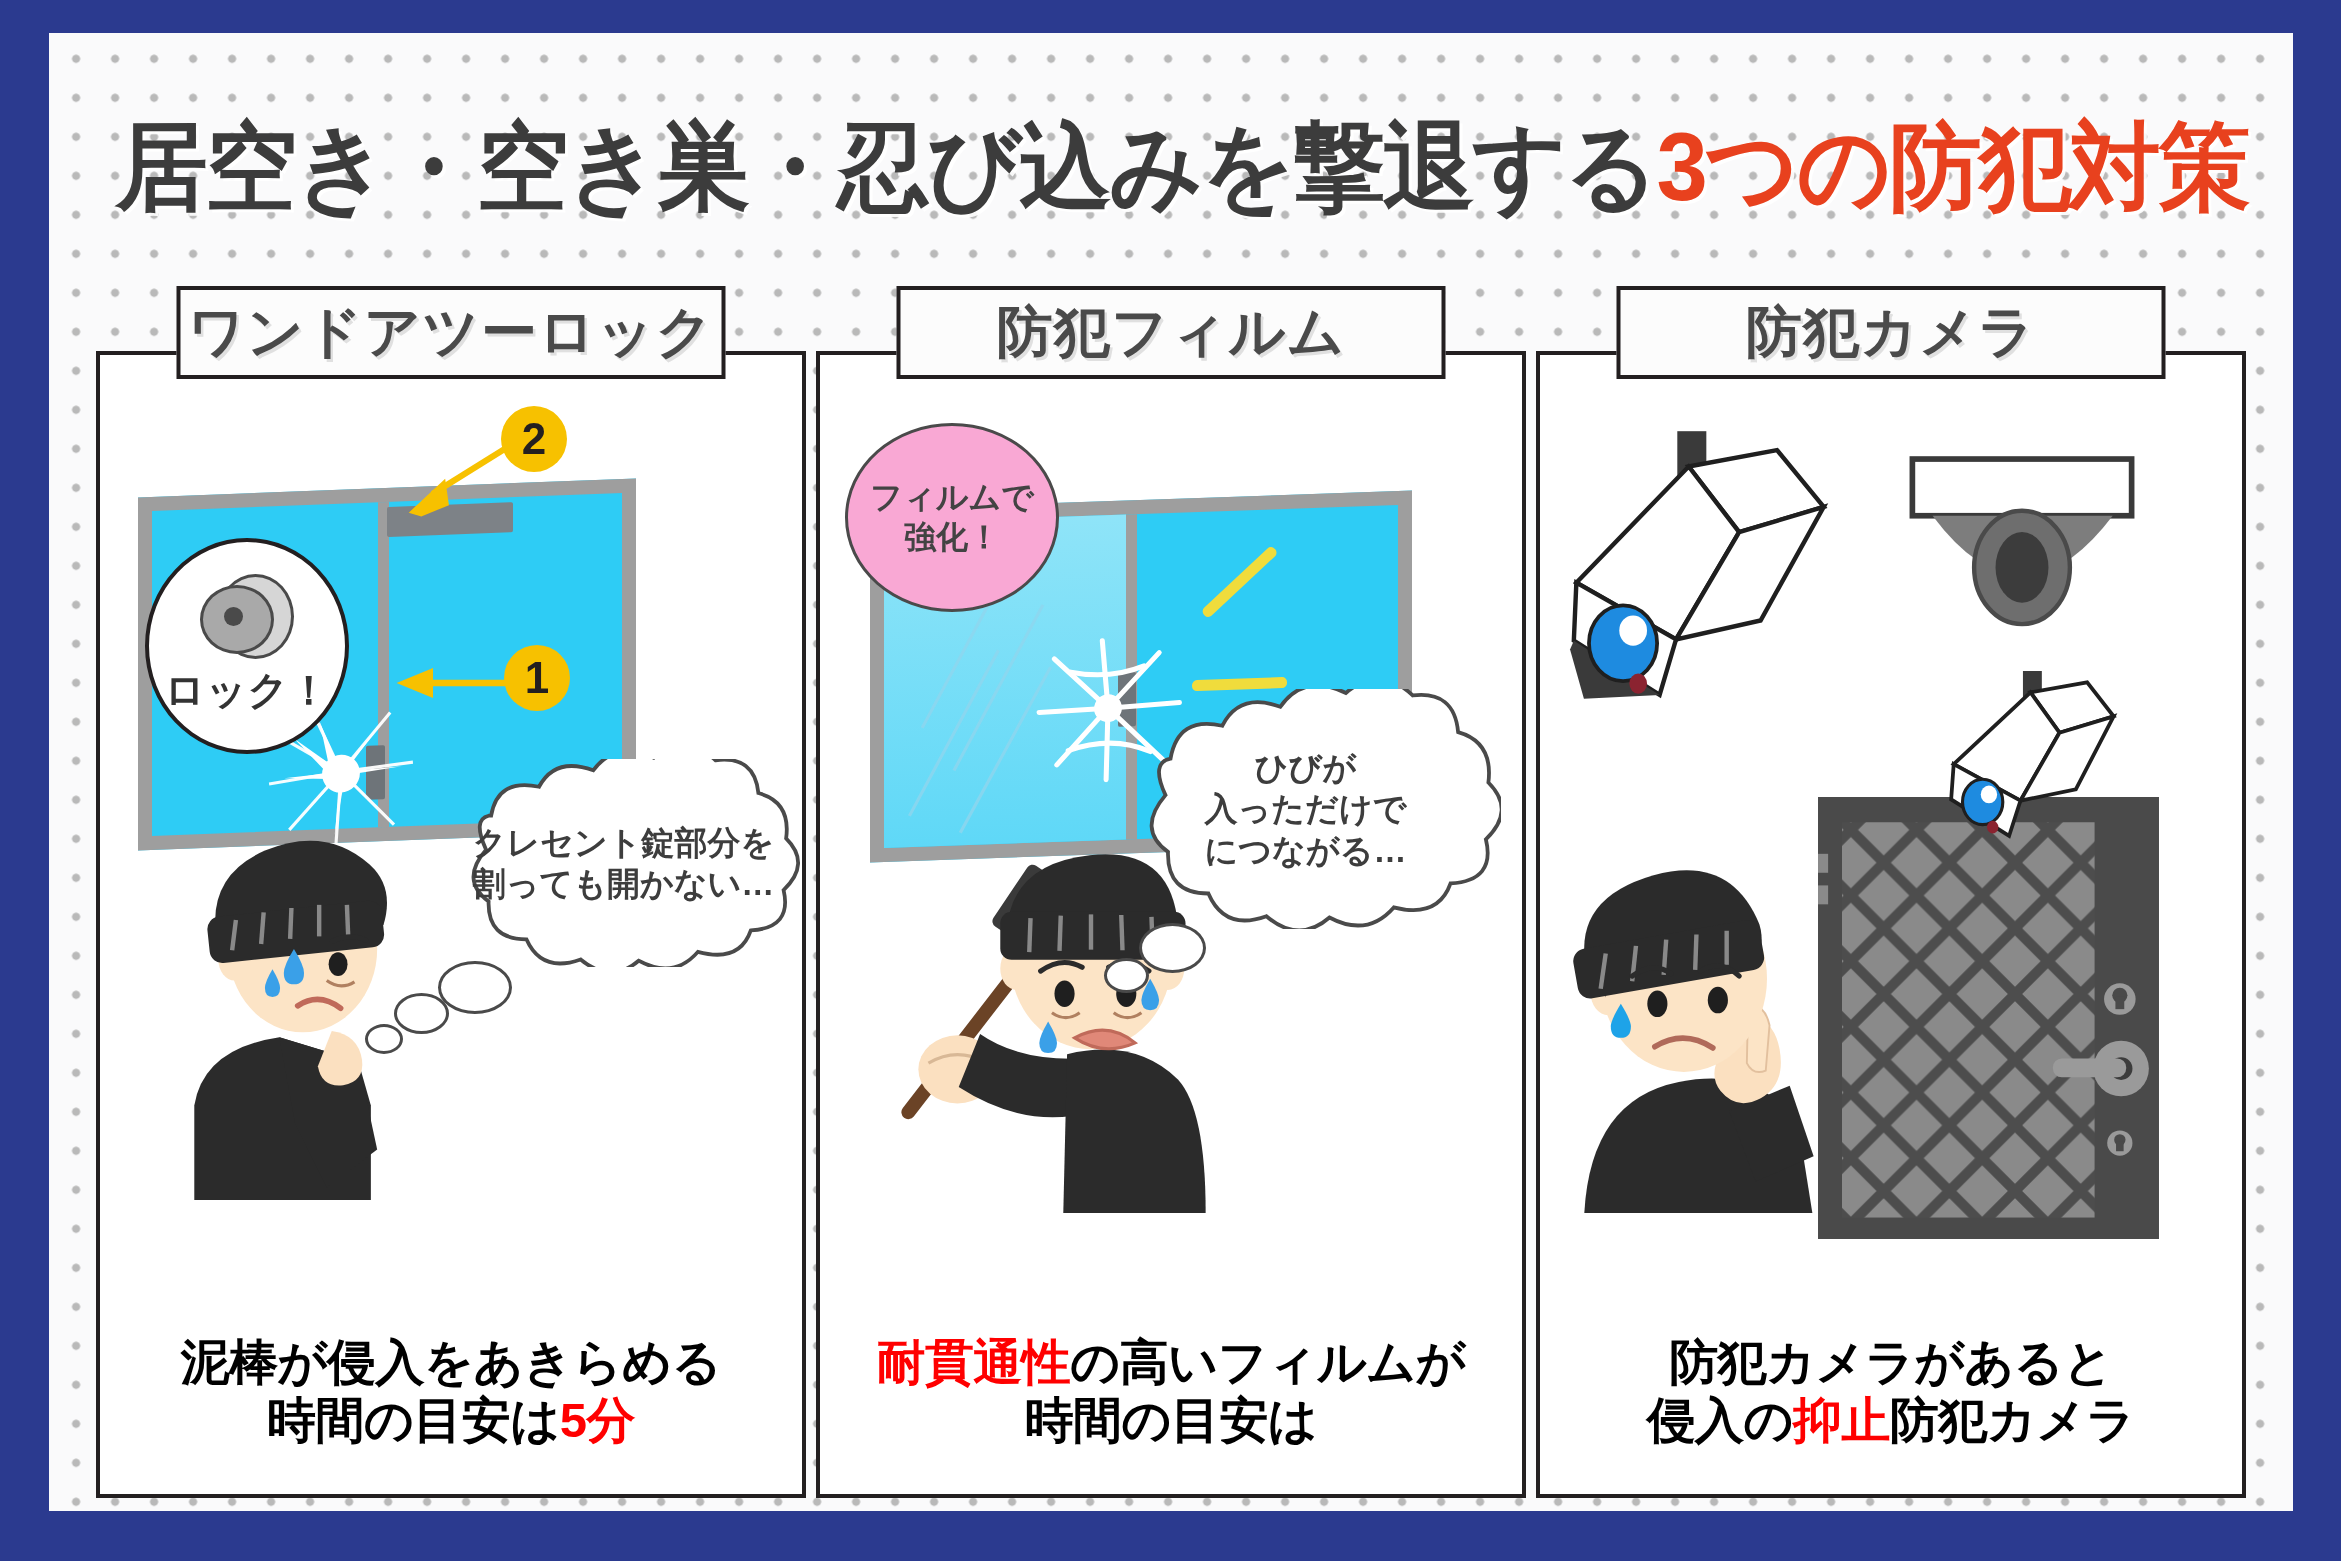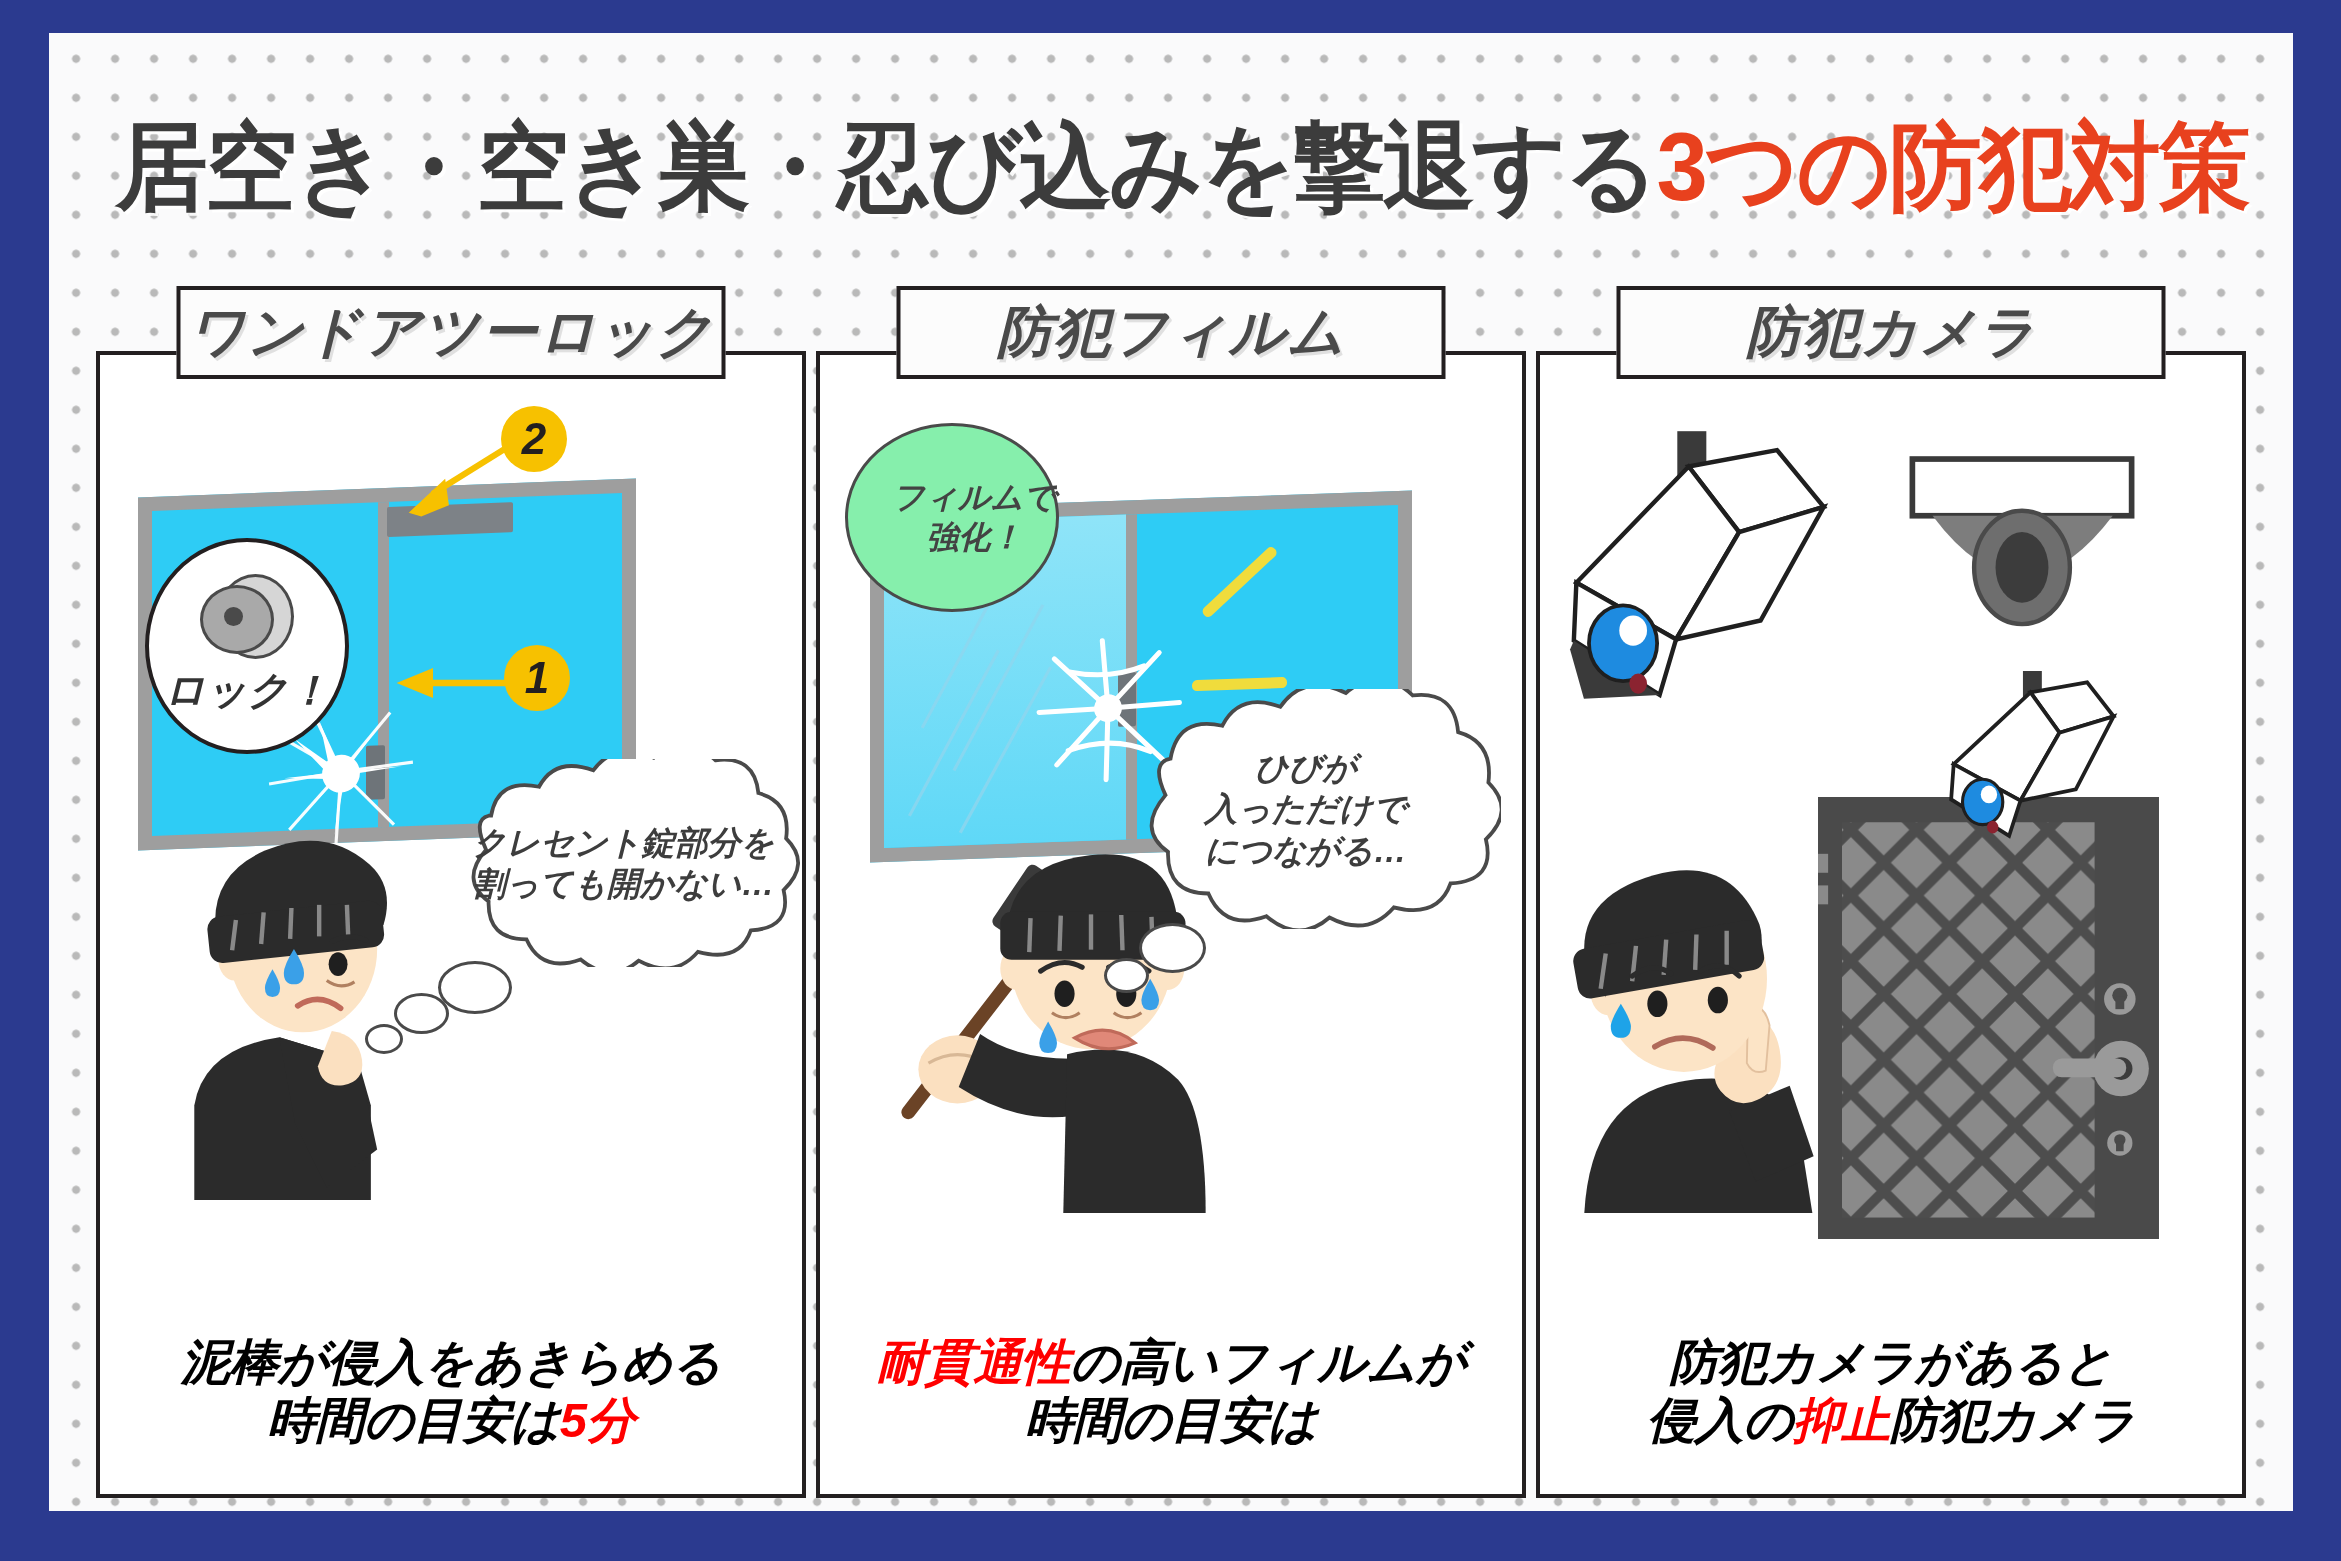--- a/index.html
+++ b/index.html
@@ -53,21 +53,20 @@
 
   
   .panels {
     position: absolute;
     left: 47px;
     right: 47px;
     top: 252px;
     bottom: 12.6px;
     display: flex;
     justify-content: space-between;
-    font-style: italic;
   }
   .panel {
     position: relative;
     width: 710px;
     border: 4.4px solid #231f20;
     background: #ffffff;
     box-sizing: border-box;
     margin-top: 66px;
   }
   .panel-header {
@@ -231,26 +230,26 @@
   
   .impact {
     position: absolute;
     background: #F0DC3C;
     border-radius: 5px;
   }
 
   
   .bubble {
     position: absolute;
-    background: #86efac;
+    background: #f9a8d4;
     border: 3.8px solid #4A4A4A;
     z-index: 12;
     display: flex;
     align-items: center;
-    justify-content: flex-end;
+    justify-content: center;
     text-align: center;
     box-sizing: border-box;
   }
   .bubble-round {
     border-radius: 50%;
   }
   .bubble-text {
     font-size: 32px;
     font-weight: 900;
     color: #434343;

